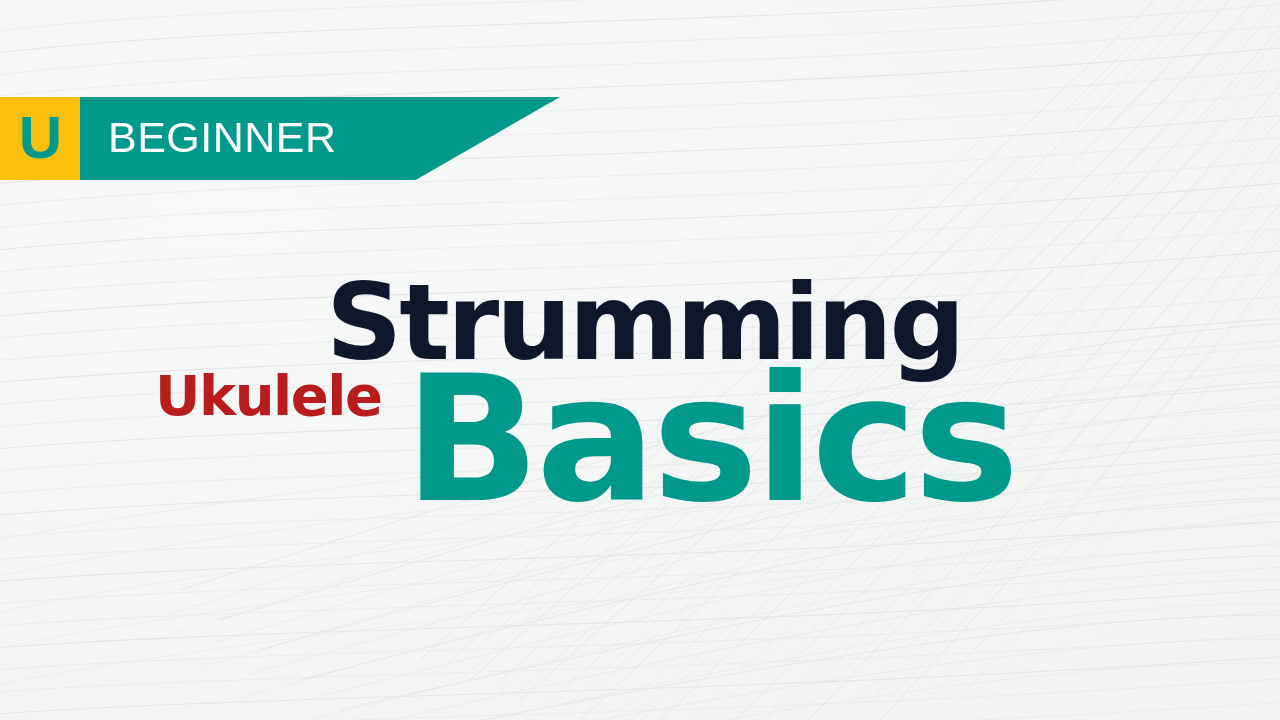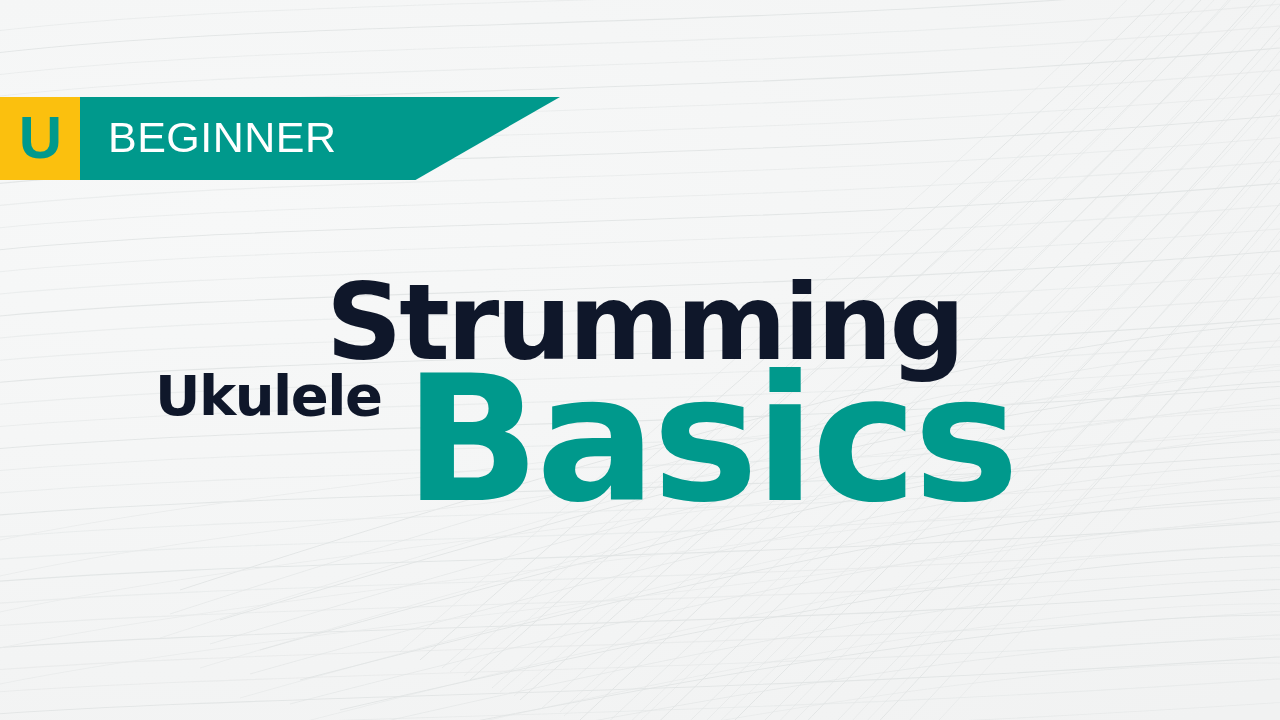--- a/index.html
+++ b/index.html
@@ -106,21 +106,21 @@
     line-height: 1;
     letter-spacing: -3px;
     white-space: nowrap;
     z-index: 2;
   }
 
   .t-ukulele {
     position: absolute;
     left: 155px;
     top: 368px;
-    color: #0f172a;
+    color: #b91c1c;
     font-family: "DejaVu Sans", sans-serif;
     font-weight: bold;
     font-size: 56px;
     line-height: 1;
     letter-spacing: -1.5px;
     white-space: nowrap;
     z-index: 3;
   }
 
   .t-basics {

